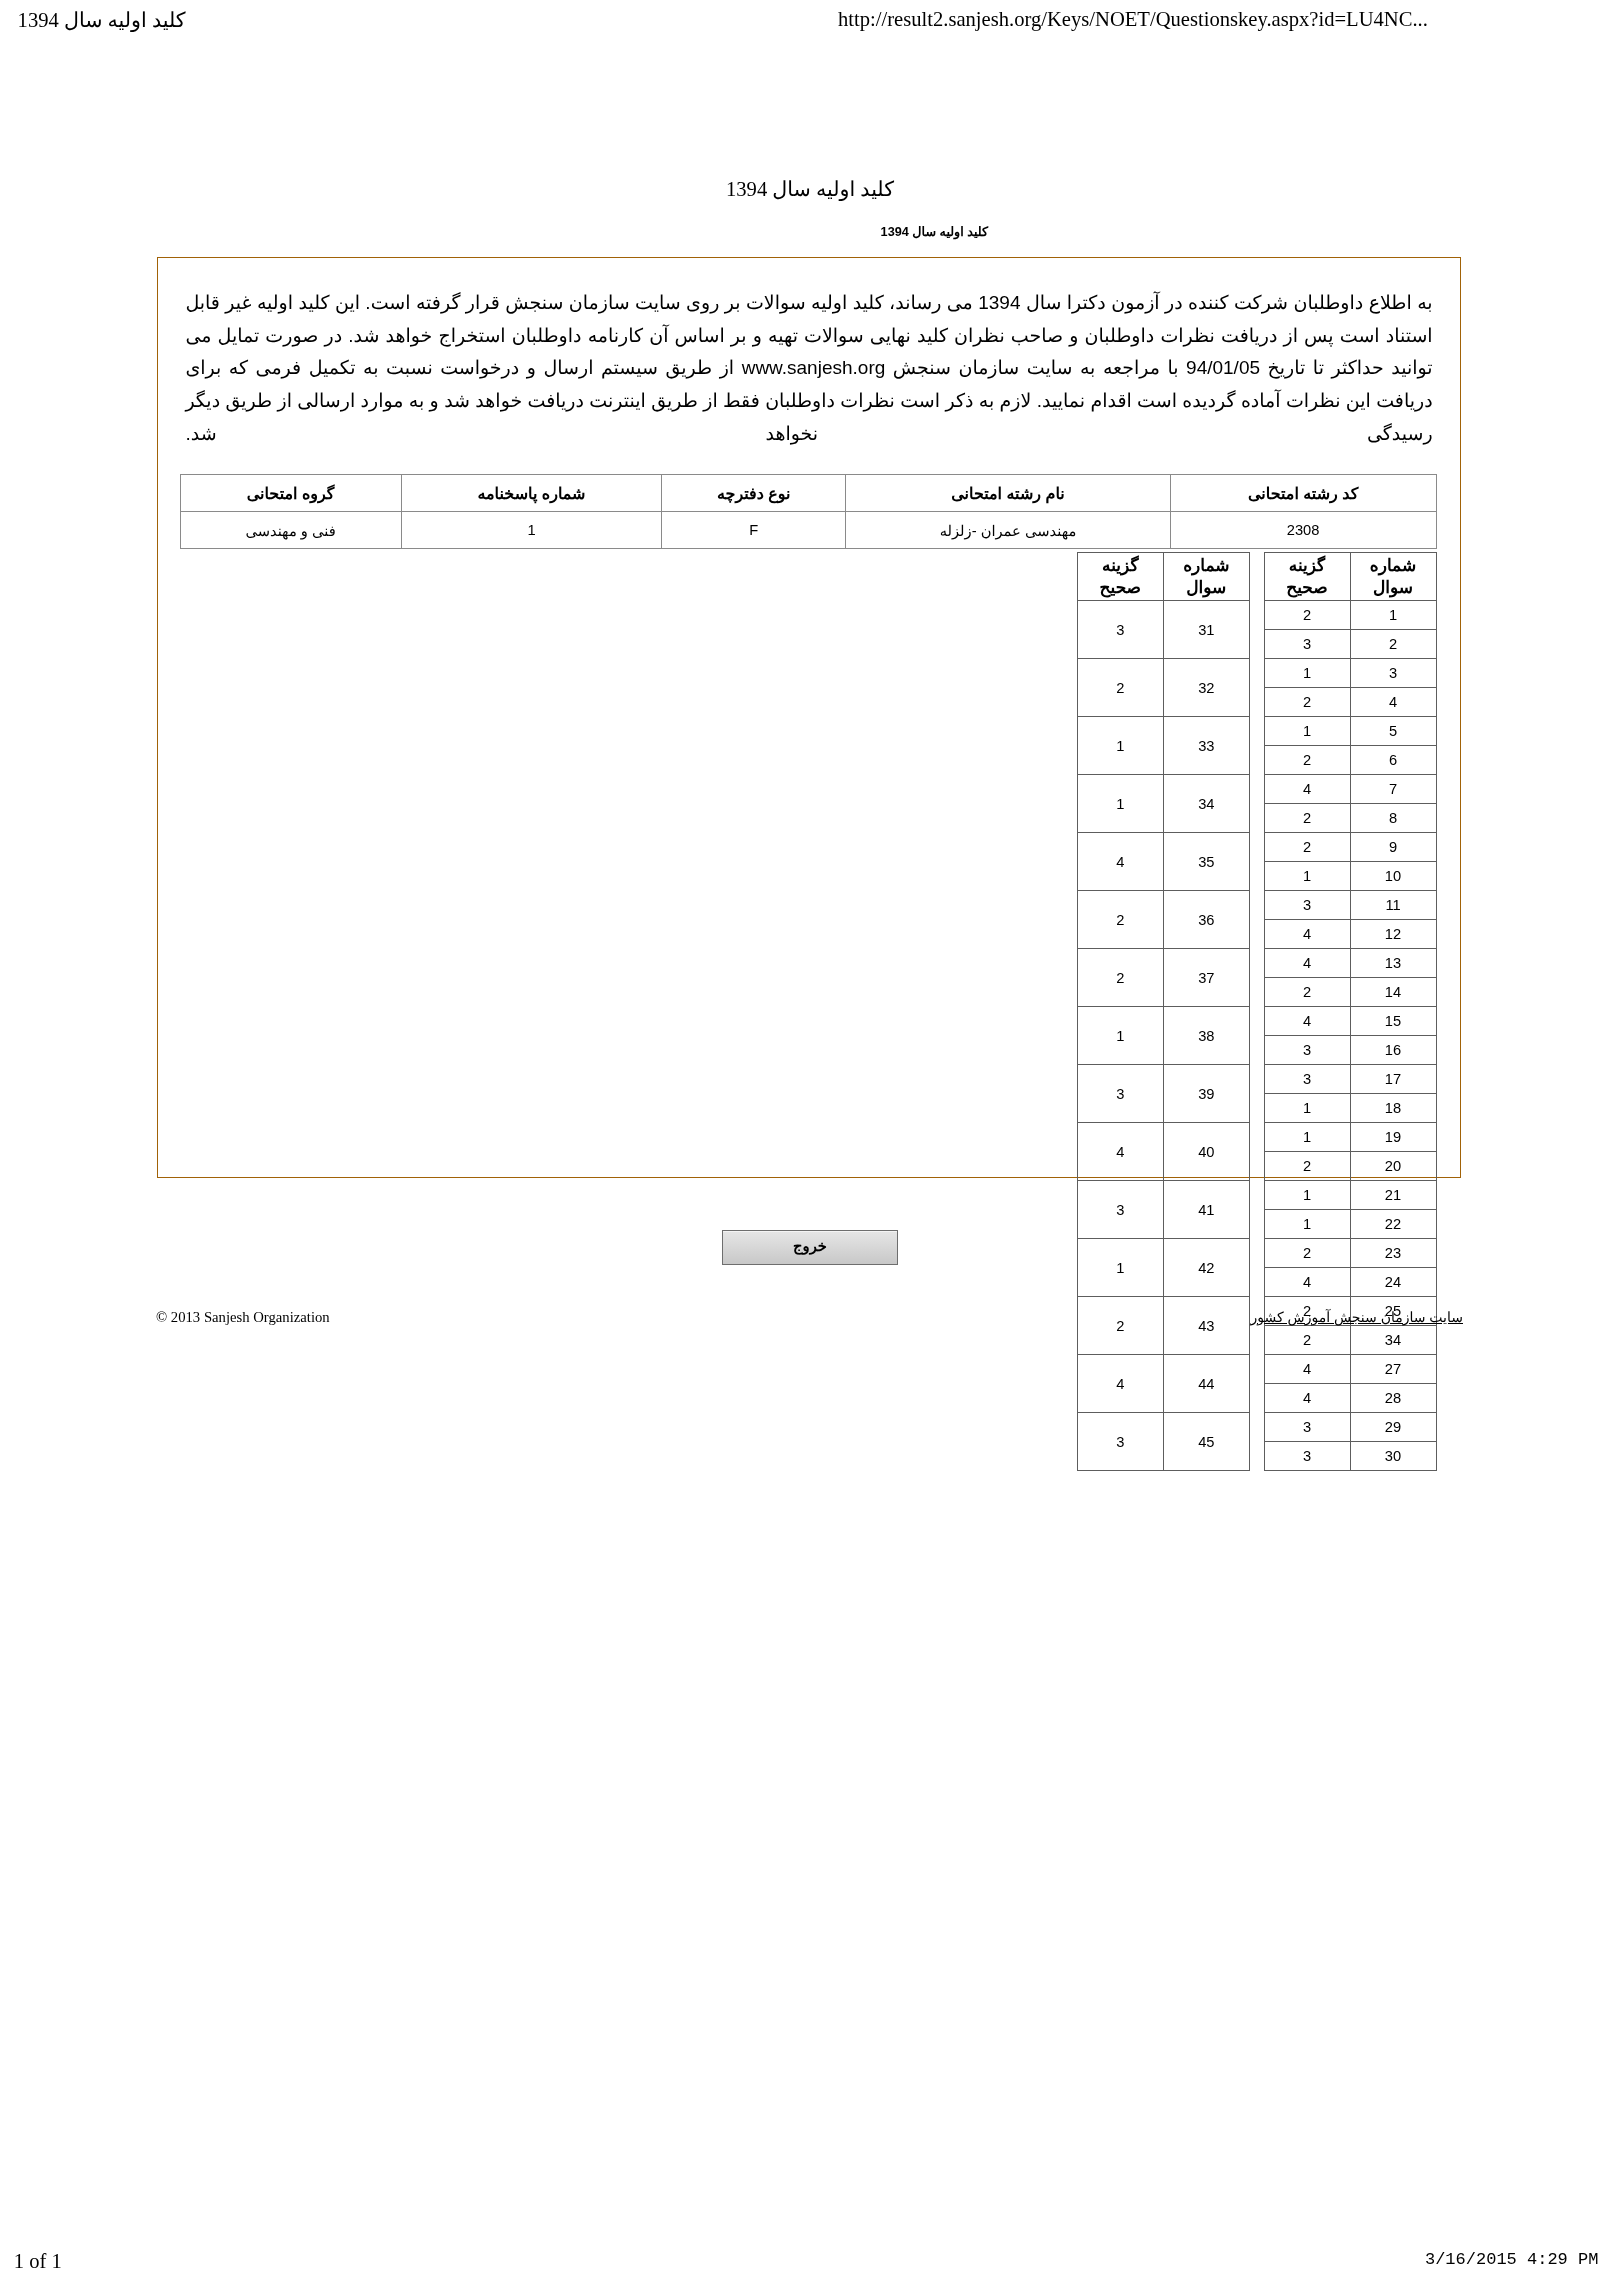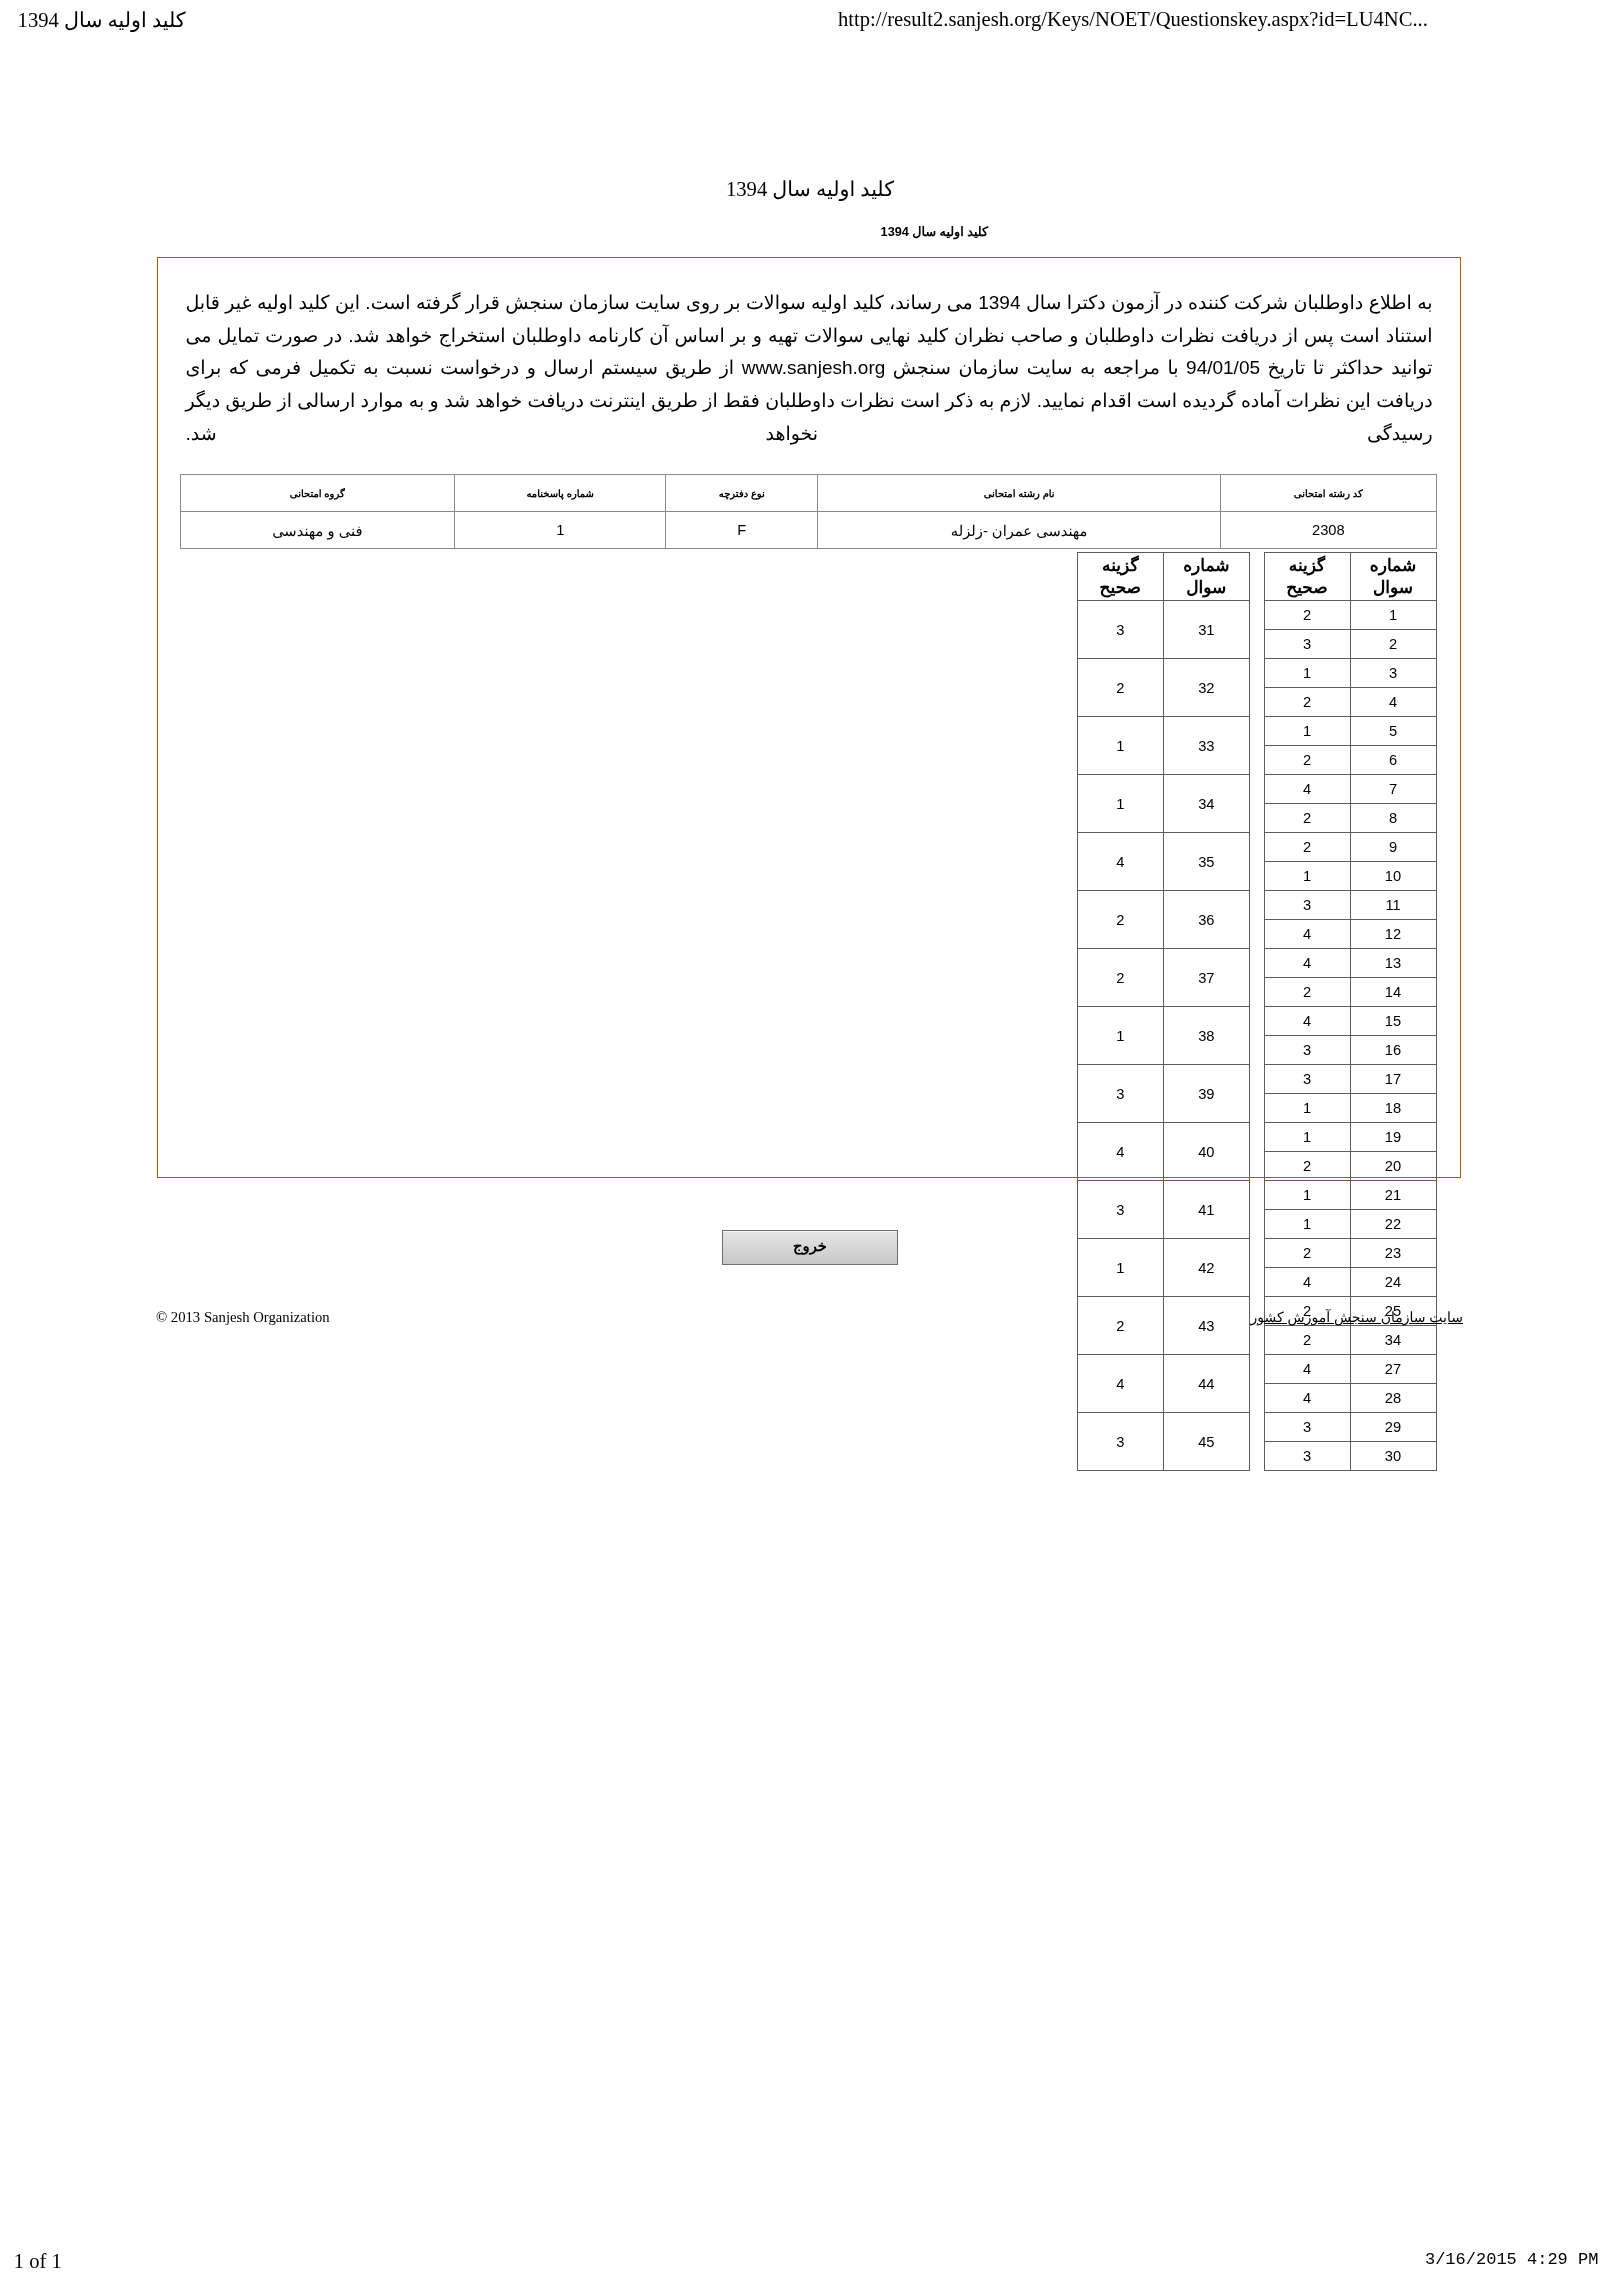--- a/index.html
+++ b/index.html
@@ -126,21 +126,21 @@
   }
   .info-table th,
   .info-table td {
     border: 1px solid #8a8a8a;
     text-align: center;
     padding: 5.9px 3.9px;
     height: 24.5px;
   }
   .info-table th {
     font-weight: bold;
-    font-size: 10px;
+    font-size: 16px;
     margin-left: 48px;
   }
   .info-table td {
     font-weight: normal;
     font-size: 14.7px;
   }
 
   
   .keys-wrap {
     position: absolute;

